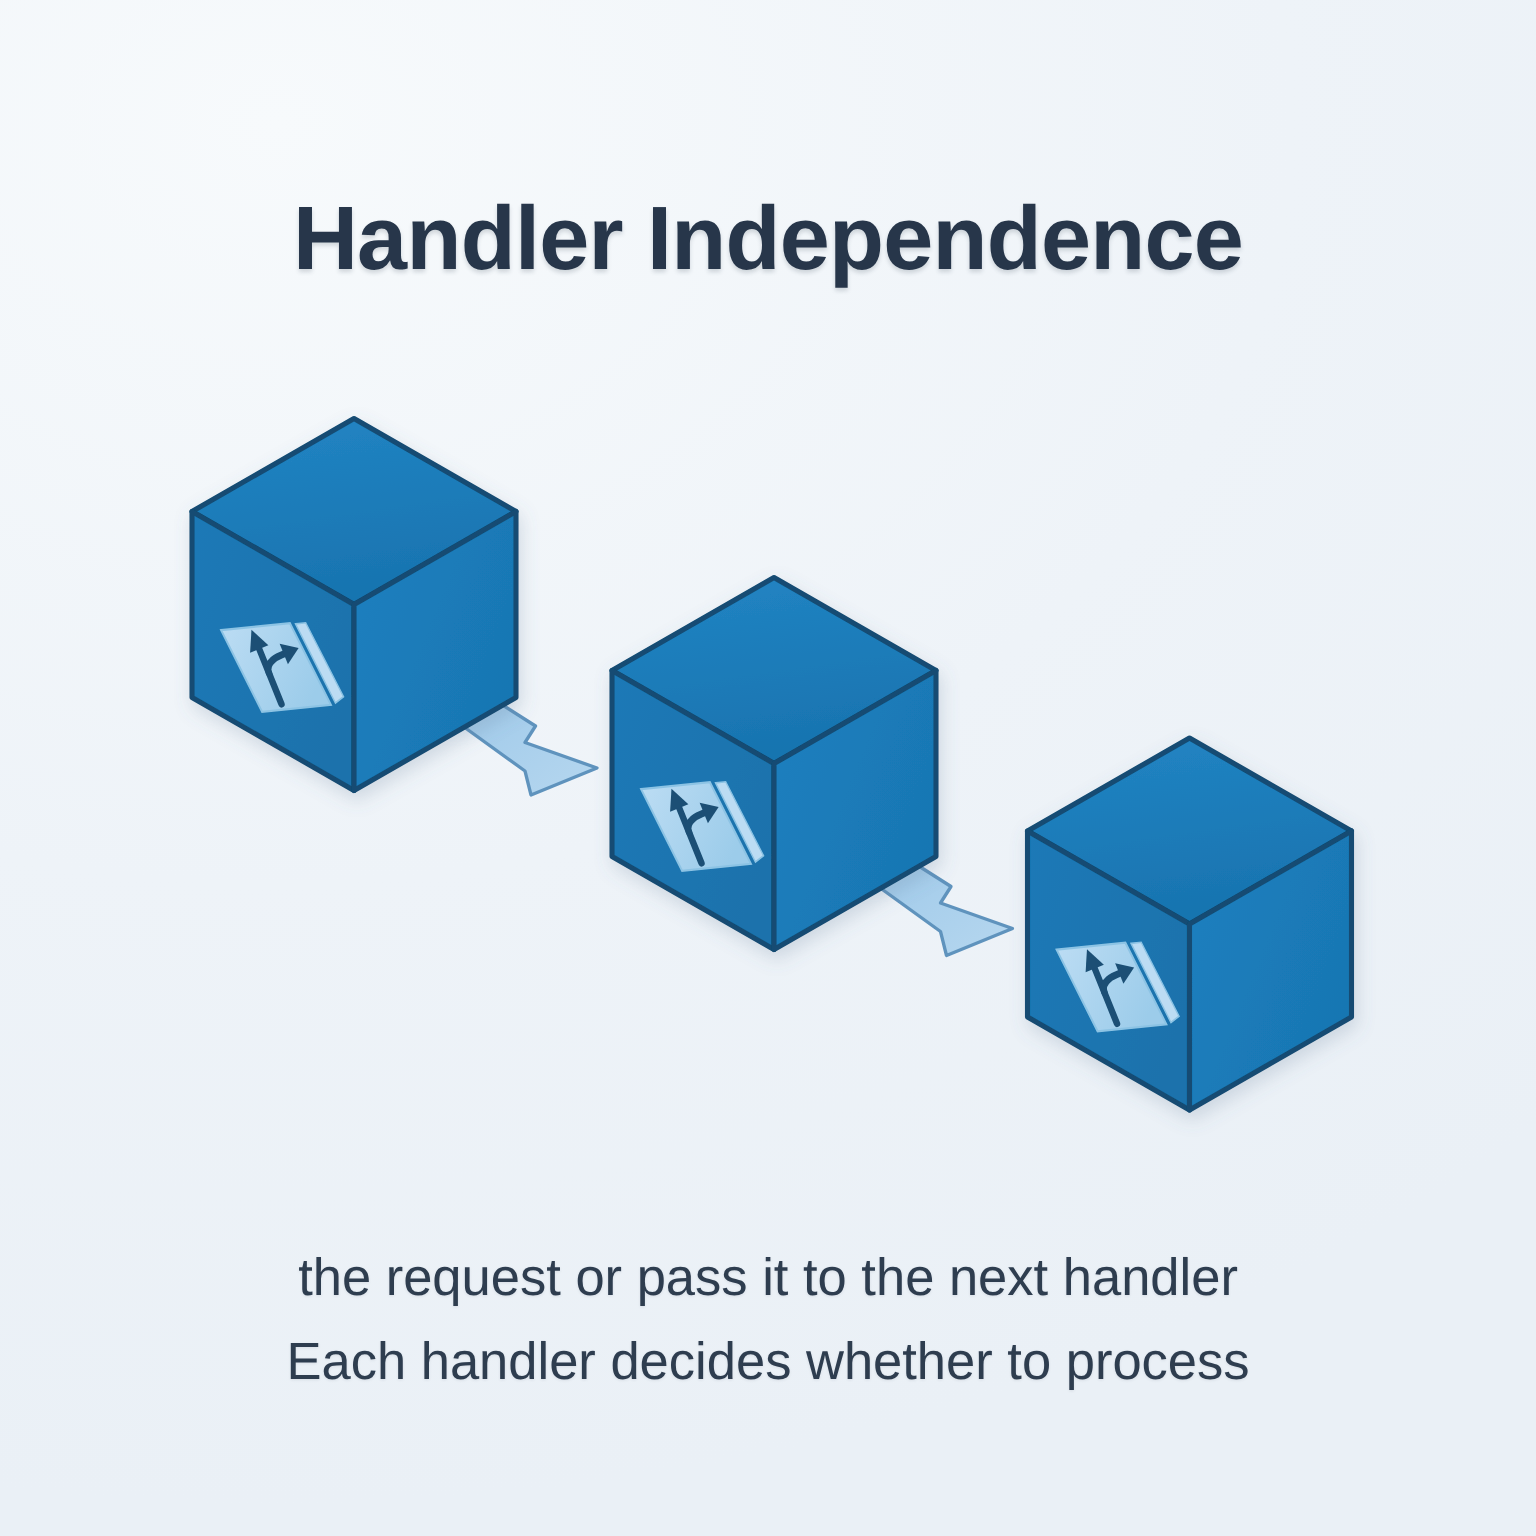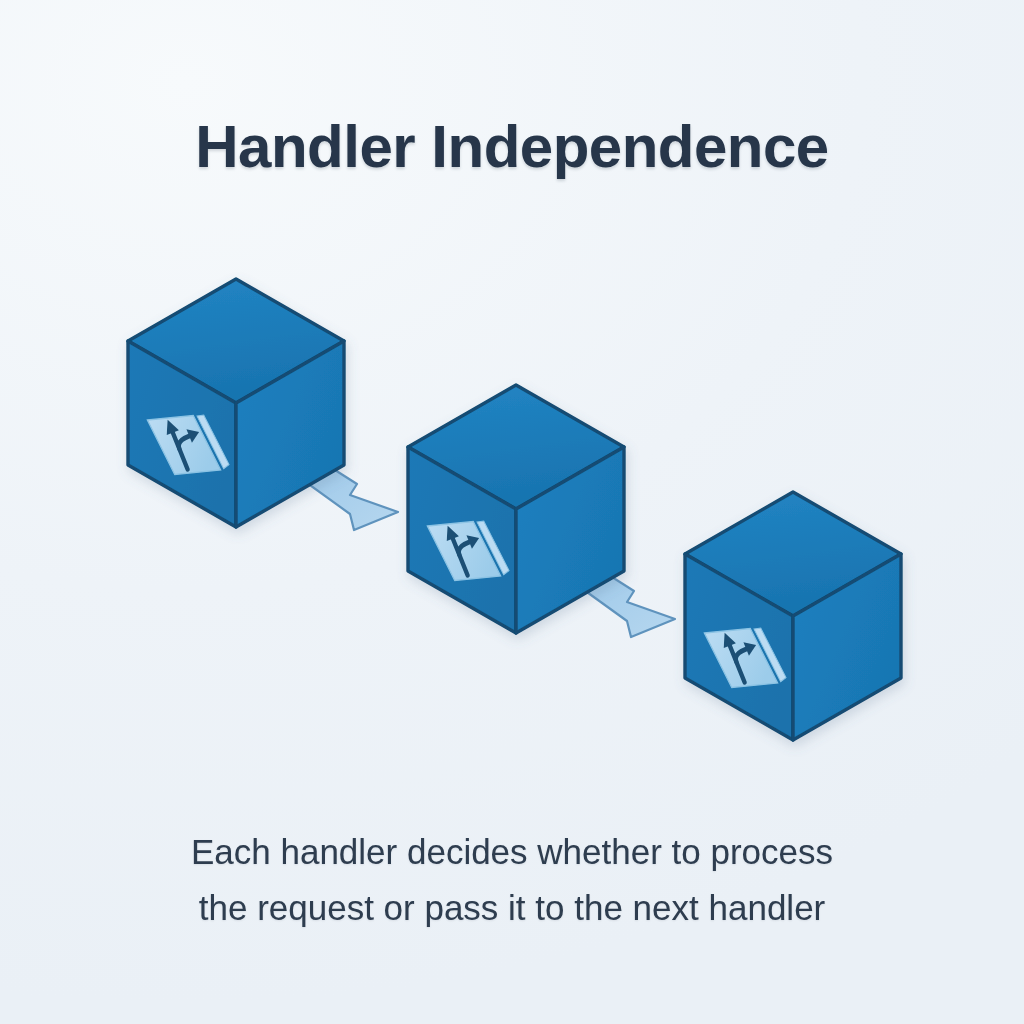--- a/index.html
+++ b/index.html
@@ -19,21 +19,21 @@
     width: 1024px;
     height: 1024px;
     background:
       radial-gradient(120% 90% at 18% 8%, #f7fafc 0%, #eef3f8 55%, #eaf0f6 100%);
     overflow: hidden;
   }
   
   #title {
     position: absolute;
     left: 0;
-    top: 112px;
+    top: 124px;
     width: 1024px;
     text-align: center;
     font-size: 60px;
     font-weight: bold;
     letter-spacing: -0.5px;
     color: #27364a;
     text-shadow: 0 2px 3px rgba(39,54,74,0.18);
     white-space: nowrap;
   }
   
@@ -163,17 +163,17 @@
             <use href="#branchBadge"></use>
           </g>
         </g>
       </g>
     </svg>
   </div>
 
   <div id="title">Handler Independence</div>
 
   <div id="caption">
+    <span class="cap-line">the request or pass it to the next handler</span>
     <span class="cap-line">Each handler decides whether to process</span>
-    <span class="cap-line">the request or pass it to the next handler</span>
   </div>
 
 </div>
 
 </body></html>

